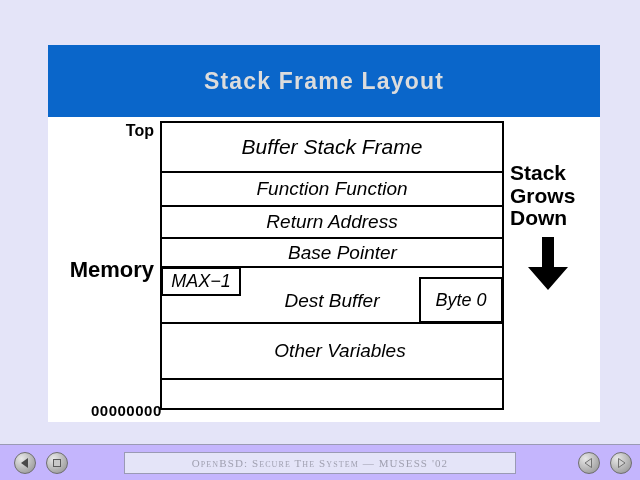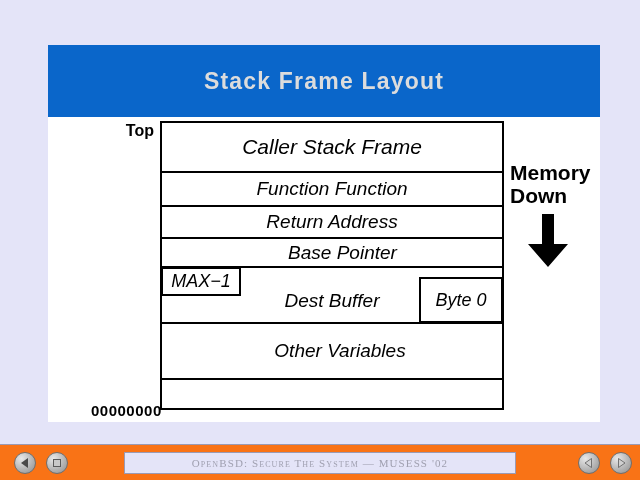--- a/index.html
+++ b/index.html
@@ -188,21 +188,21 @@
     margin-left: 16px;
     width: 44px;
     height: 54px;
   }
 
   
   #footer-bar {
     position: absolute;
     left: 0; top: 444px;
     width: 640px; height: 36px;
-    background: #f97316;
+    background: #c4b5fd;
     border-top: 1px solid #9a9ab4;
   }
   .nav-btn {
     position: absolute;
     top: 7px;
     width: 22px; height: 22px;
     border-radius: 50%;
     background: radial-gradient(circle at 32% 28%, #e8e8e8 0%, #b8b8b8 52%, #8d8d8d 100%);
     border: 1px solid #6e6e6e;
     box-sizing: border-box;
@@ -243,26 +243,27 @@
 
   <div id="content-panel"></div>
 
   <div id="title-bar">
     <span class="title-text">Stack Frame Layout</span>
   </div>
 
   <div id="diagram">
 
     <div id="label-top">Top</div>
+    <div id="label-memory">Memory</div>
     <div id="label-zero">00000000</div>
 
     <div class="stack-table">
 
       <div class="stack-row" id="row-caller">
-        <span class="row-label big">Caller Stack Frame</span>
+        <span class="row-label big">Buffer Stack Frame</span>
       </div>
 
       <div class="stack-row" id="row-args">
         <span class="row-label">Function Function</span>
       </div>
 
       <div class="stack-row" id="row-return">
         <span class="row-label">Return Address</span>
       </div>
 
@@ -284,21 +285,22 @@
         <span class="row-label">Other Variables</span>
       </div>
 
       <div class="stack-row" id="row-empty">
         <span class="row-label"></span>
       </div>
 
     </div>
 
     <div id="stack-grows">
-      <div class="sg-line">Memory</div>
+      <div class="sg-line">Stack</div>
+      <div class="sg-line">Grows</div>
       <div class="sg-line">Down</div>
       <svg id="arrow-down" viewBox="0 0 44 54">
         <polygon points="16,0 28,0 28,30 42,30 22,53 2,30 16,30" fill="#000"></polygon>
       </svg>
     </div>
 
   </div>
 </div>
 
 <div id="footer-bar">

